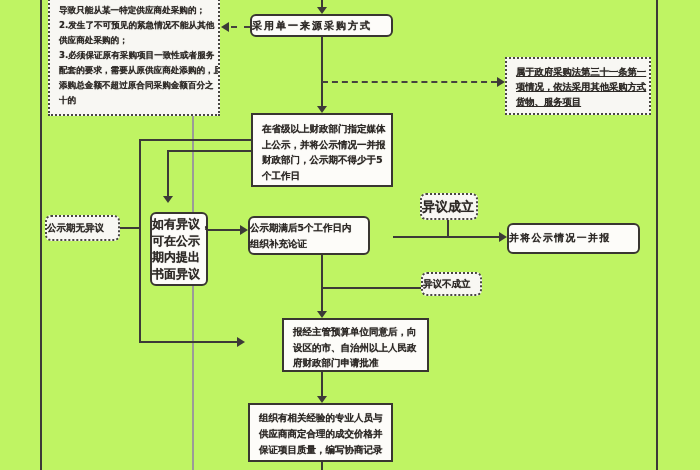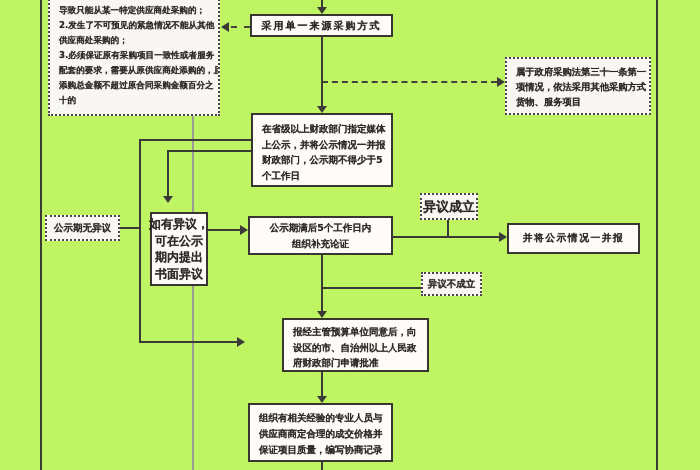--- a/index.html
+++ b/index.html
@@ -15,21 +15,21 @@
   .ah{position:absolute;width:0;height:0;z-index:1;}
   .ah-down{border-left:5px solid transparent;border-right:5px solid transparent;border-top:7px solid #3d3b38;}
   .ah-right{border-top:5px solid transparent;border-bottom:5px solid transparent;border-left:8px solid #3d3b38;}
   .ah-left{border-top:5px solid transparent;border-bottom:5px solid transparent;border-right:8px solid #3d3b38;}
   .box{
     position:absolute;z-index:2;background:#fbfaf7;border:2px solid #3a3733;
     box-sizing:border-box;font-weight:bold;color:#2f2b28;
     text-shadow:0 0 0.7px rgba(47,43,40,0.75);
   }
   .dotted{border:2px dotted #4a4744;background:#f6f5f1;}
-  .center{display:flex;flex-direction:column;align-items:center;justify-content:center;text-align:center;}
+  .center{display:flex;flex-direction:column;align-items:flex-start;justify-content:center;text-align:center;border-radius:6px;}
   .tl{white-space:nowrap;}
 </style>
 </head>
 <body>
 
 <div id="stage">
 
   <div class="ln" style="left:40px;top:0;width:2px;height:470px;"></div>
   <div class="ln-light" style="left:192px;top:116px;width:2px;height:354px;"></div>
   <div class="ln" style="left:656px;top:0;width:2px;height:470px;"></div>
@@ -83,21 +83,21 @@
     <div class="tl">3.必须保证原有采购项目一致性或者服务</div>
     <div class="tl">配套的要求，需要从原供应商处添购的，且</div>
     <div class="tl">添购总金额不超过原合同采购金额百分之</div>
     <div class="tl">十的</div>
   </div>
 
   <div class="box center" style="left:250px;top:14px;width:143px;height:23px;font-size:10px;letter-spacing:2px;">
     <div class="tl">采用单一来源采购方式</div>
   </div>
 
-  <div class="box dotted" style="left:505px;top:57px;width:146px;height:58px;padding:5px 0 0 9px;font-size:9.3px;line-height:15px;">
+  <div class="box dotted" style="left:505px;top:57px;width:146px;height:58px;padding:5px 0 0 9px;font-size:9.3px;line-height:15px;text-decoration:underline;">
     <div class="tl">属于政府采购法第三十一条第一</div>
     <div class="tl">项情况，依法采用其他采购方式</div>
     <div class="tl">货物、服务项目</div>
   </div>
 
   <div class="box" style="left:251px;top:113px;width:142px;height:74px;padding:6px 0 0 9px;font-size:9.5px;line-height:15.5px;">
     <div class="tl">在省级以上财政部门指定媒体</div>
     <div class="tl">上公示，并将公示情况一并报</div>
     <div class="tl">财政部门，公示期不得少于5</div>
     <div class="tl">个工作日</div>
@@ -107,21 +107,21 @@
     <div class="tl">公示期无异议</div>
   </div>
 
   <div class="box center" style="left:150px;top:212px;width:58px;height:74px;font-size:12px;line-height:16.5px;">
     <div class="tl">如有异议，</div>
     <div class="tl">可在公示</div>
     <div class="tl">期内提出</div>
     <div class="tl">书面异议</div>
   </div>
 
-  <div class="box center" style="left:248px;top:216px;width:145px;height:39px;font-size:9.5px;line-height:16px;">
+  <div class="box center" style="left:248px;top:216px;width:122px;height:39px;font-size:9.5px;line-height:16px;">
     <div class="tl">公示期满后5个工作日内</div>
     <div class="tl">组织补充论证</div>
   </div>
 
   <div class="box dotted center" style="left:420px;top:193px;width:58px;height:27px;font-size:13px;">
     <div class="tl">异议成立</div>
   </div>
 
   <div class="box center" style="left:507px;top:223px;width:133px;height:31px;font-size:9.8px;letter-spacing:1.5px;">
     <div class="tl">并将公示情况一并报</div>

